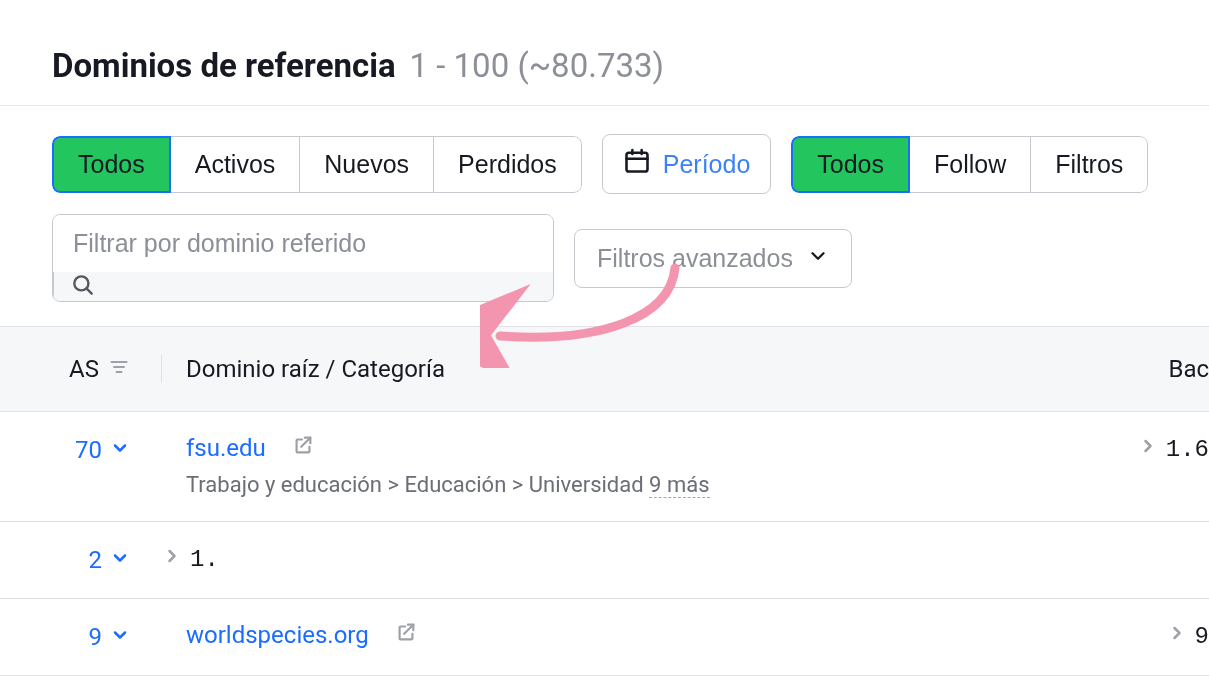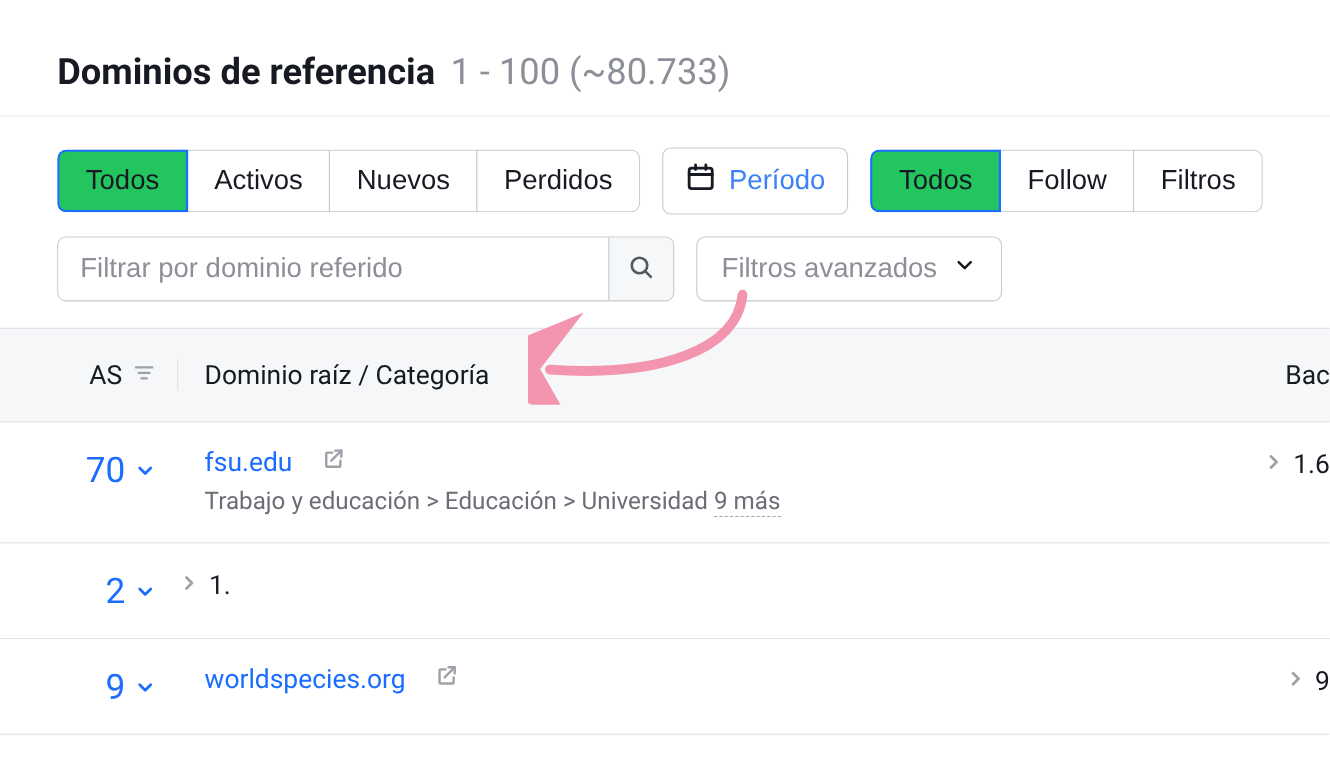--- a/index.html
+++ b/index.html
@@ -76,20 +76,21 @@
     padding: 0 52px 24px 52px;
     display: flex;
     gap: 20px;
     align-items: center;
   }
   .search-wrap {
     display: inline-flex;
     border: 1px solid #c6cace;
     border-radius: 8px;
     overflow: hidden;
+    flex-direction: column;
   }
   .search-input {
     border: none;
     font-size: 25px;
     padding: 14px 20px;
     width: 500px;
     outline: none;
     color: #171a22;
   }
   .search-input::placeholder { color: #8c8f98; }
@@ -117,21 +118,21 @@
   .table-head {
     display: flex;
     background: #f6f7f8;
     border-top: 1px solid #e0e2e6;
     border-bottom: 1px solid #e0e2e6;
     padding: 28px 0;
   }
   .col-as {
     width: 162px;
     text-align: right;
-    padding-right: 20px;
+    padding-right: 32px;
     border-right: 1px solid #e0e2e6;
     display: flex;
     justify-content: flex-end;
     align-items: center;
     gap: 10px;
   }
   .col-domain {
     flex: 1;
     padding-left: 24px;
     display: flex;
@@ -153,21 +154,21 @@
     padding: 22px 0 24px 0;
     align-items: flex-start;
   }
   .row .col-as {
     border-right: none;
     align-items: flex-start;
     padding-top: 2px;
   }
   .as-value {
     color: #1a6dff;
-    font-size: 32px;
+    font-size: 24px;
     display: inline-flex;
     align-items: center;
     gap: 8px;
     cursor: pointer;
   }
   .domain-link {
     color: #1a6dff;
     font-size: 24px;
     text-decoration: none;
     display: inline-flex;
@@ -183,20 +184,21 @@
     border-bottom: 1px dashed #a4a7ad;
     cursor: pointer;
   }
   .back-cell {
     display: inline-flex;
     align-items: center;
     gap: 8px;
     color: #171a22;
     font-size: 24px;
     padding-top: 2px;
+    font-family: Liberation Mono, monospace;
   }
   .chev-right { color: #9ea1a8; }
   .ext-icon { color: #9ea1a8; }
   .filter-lines { display: inline-block; }
   .arrow-annotation {
     position: absolute;
     left: 480px;
     top: 258px;
     pointer-events: none;
   }

